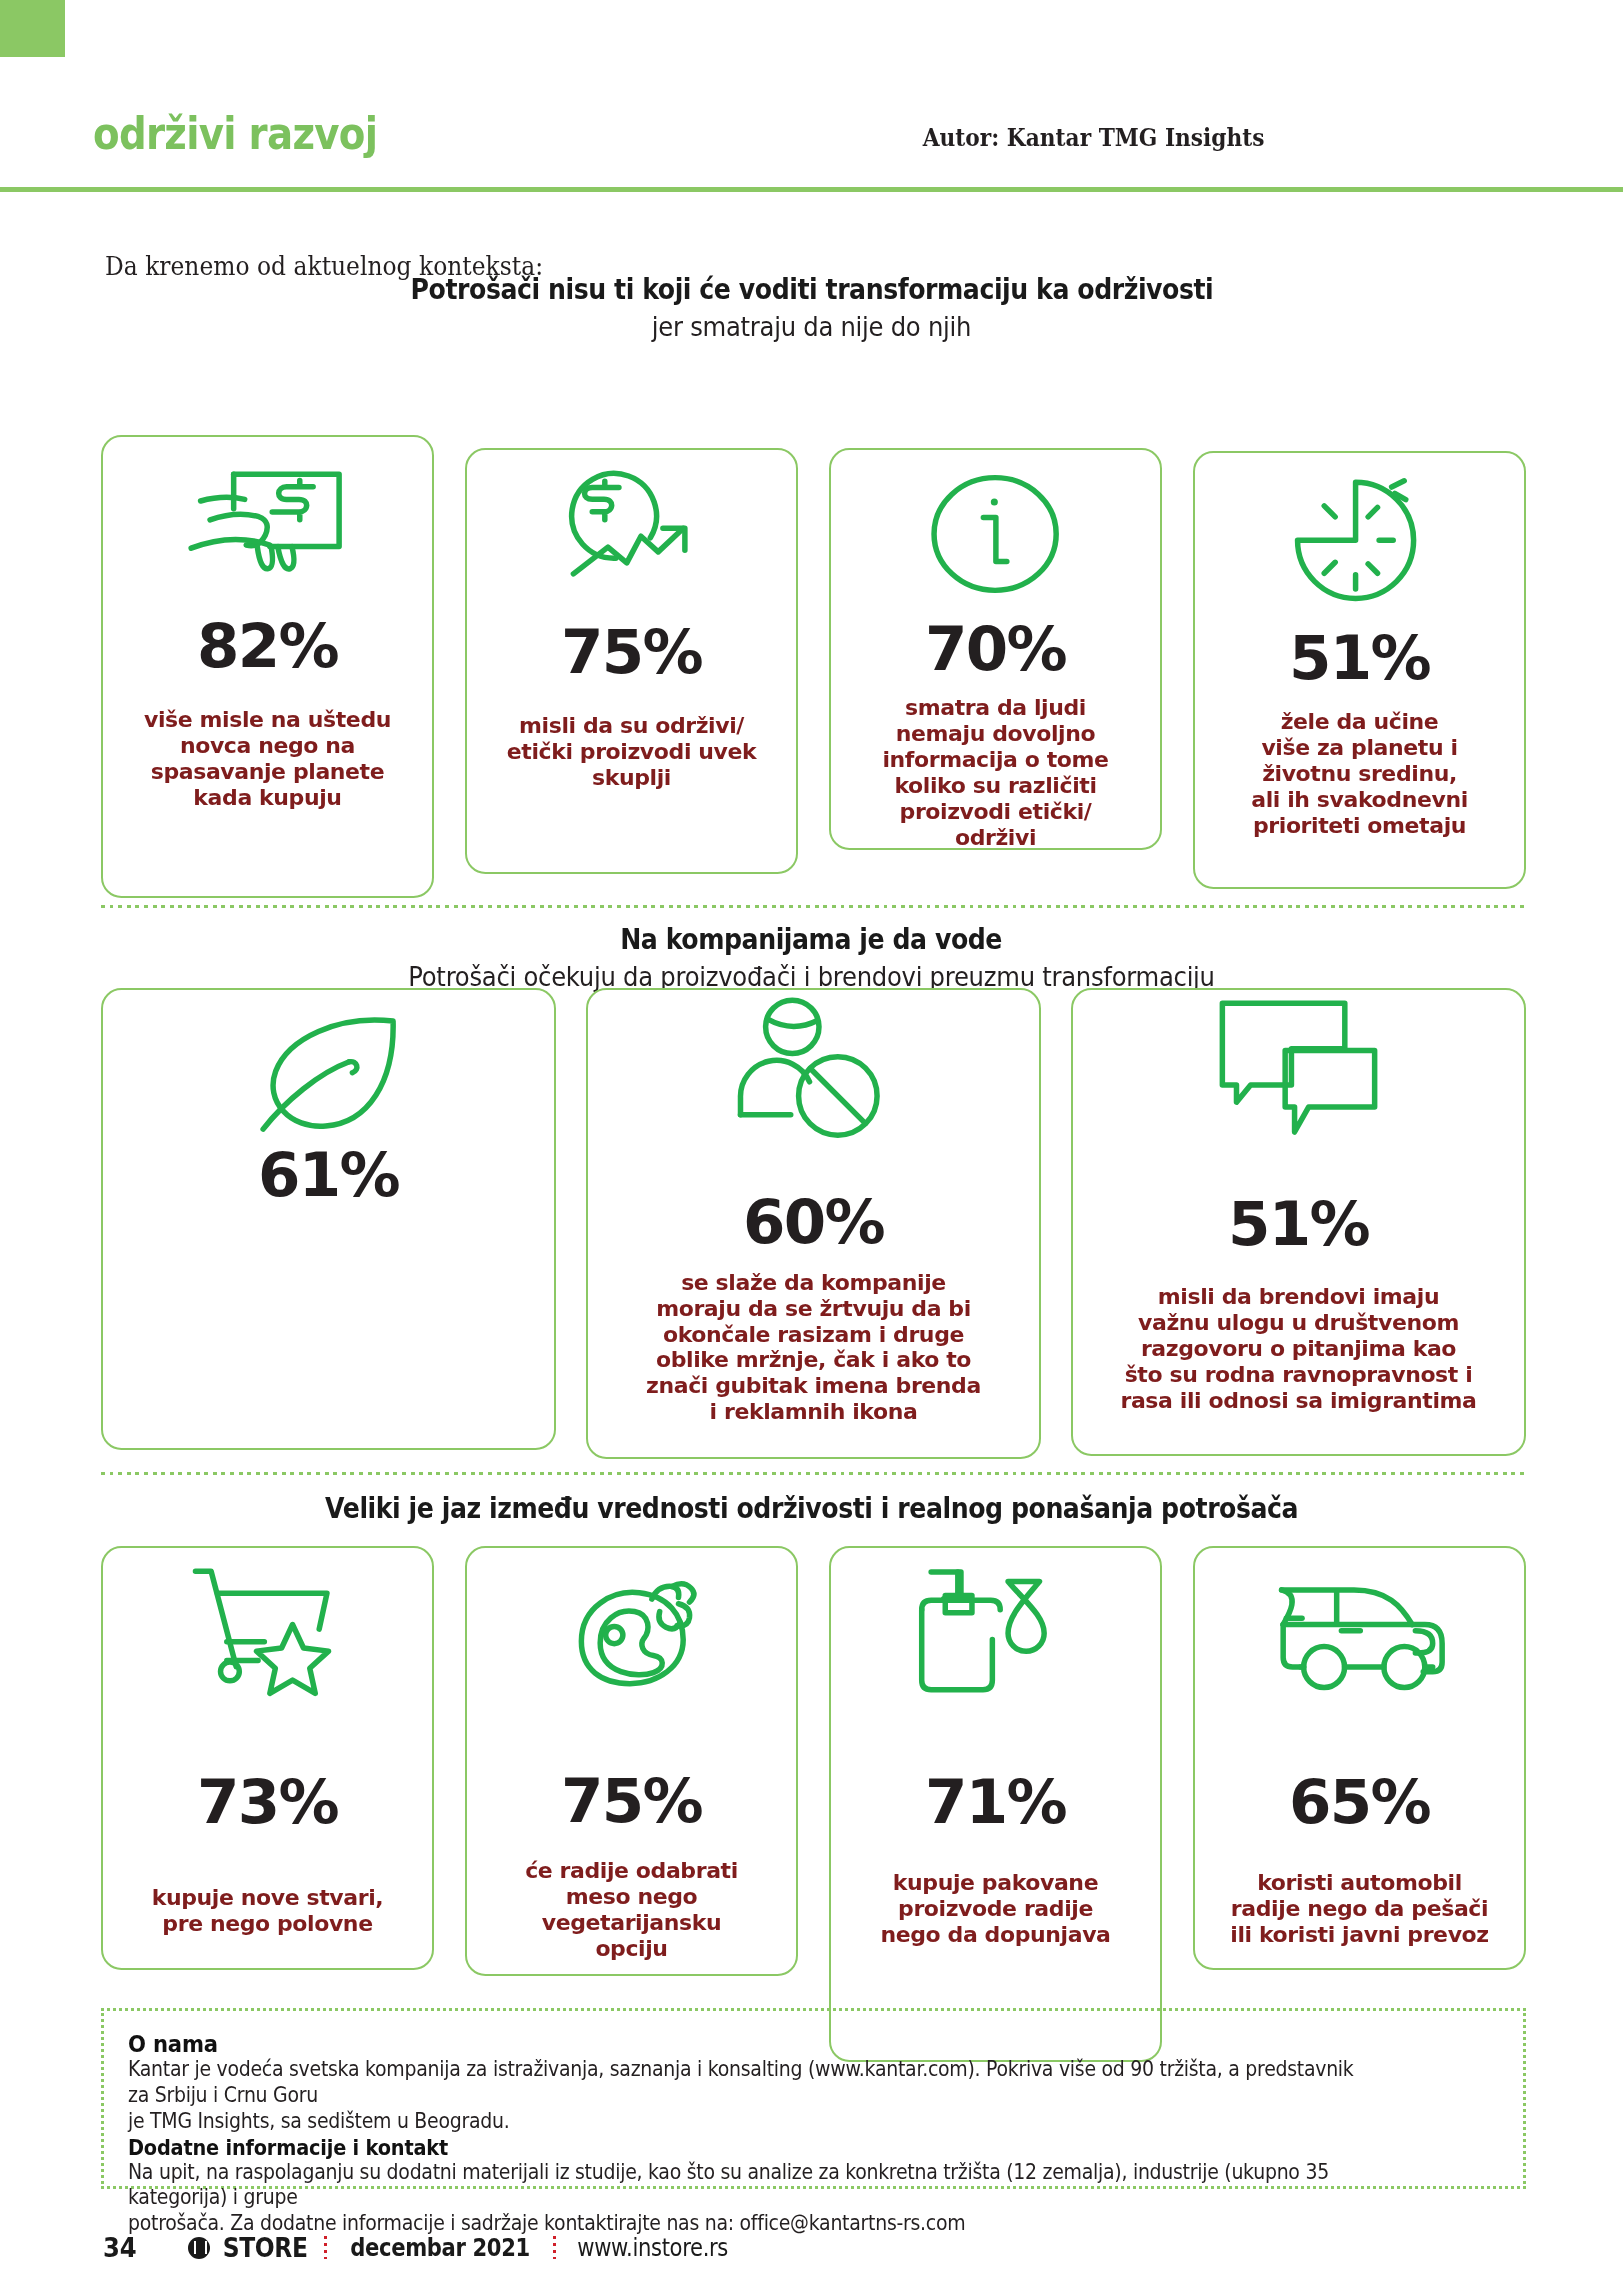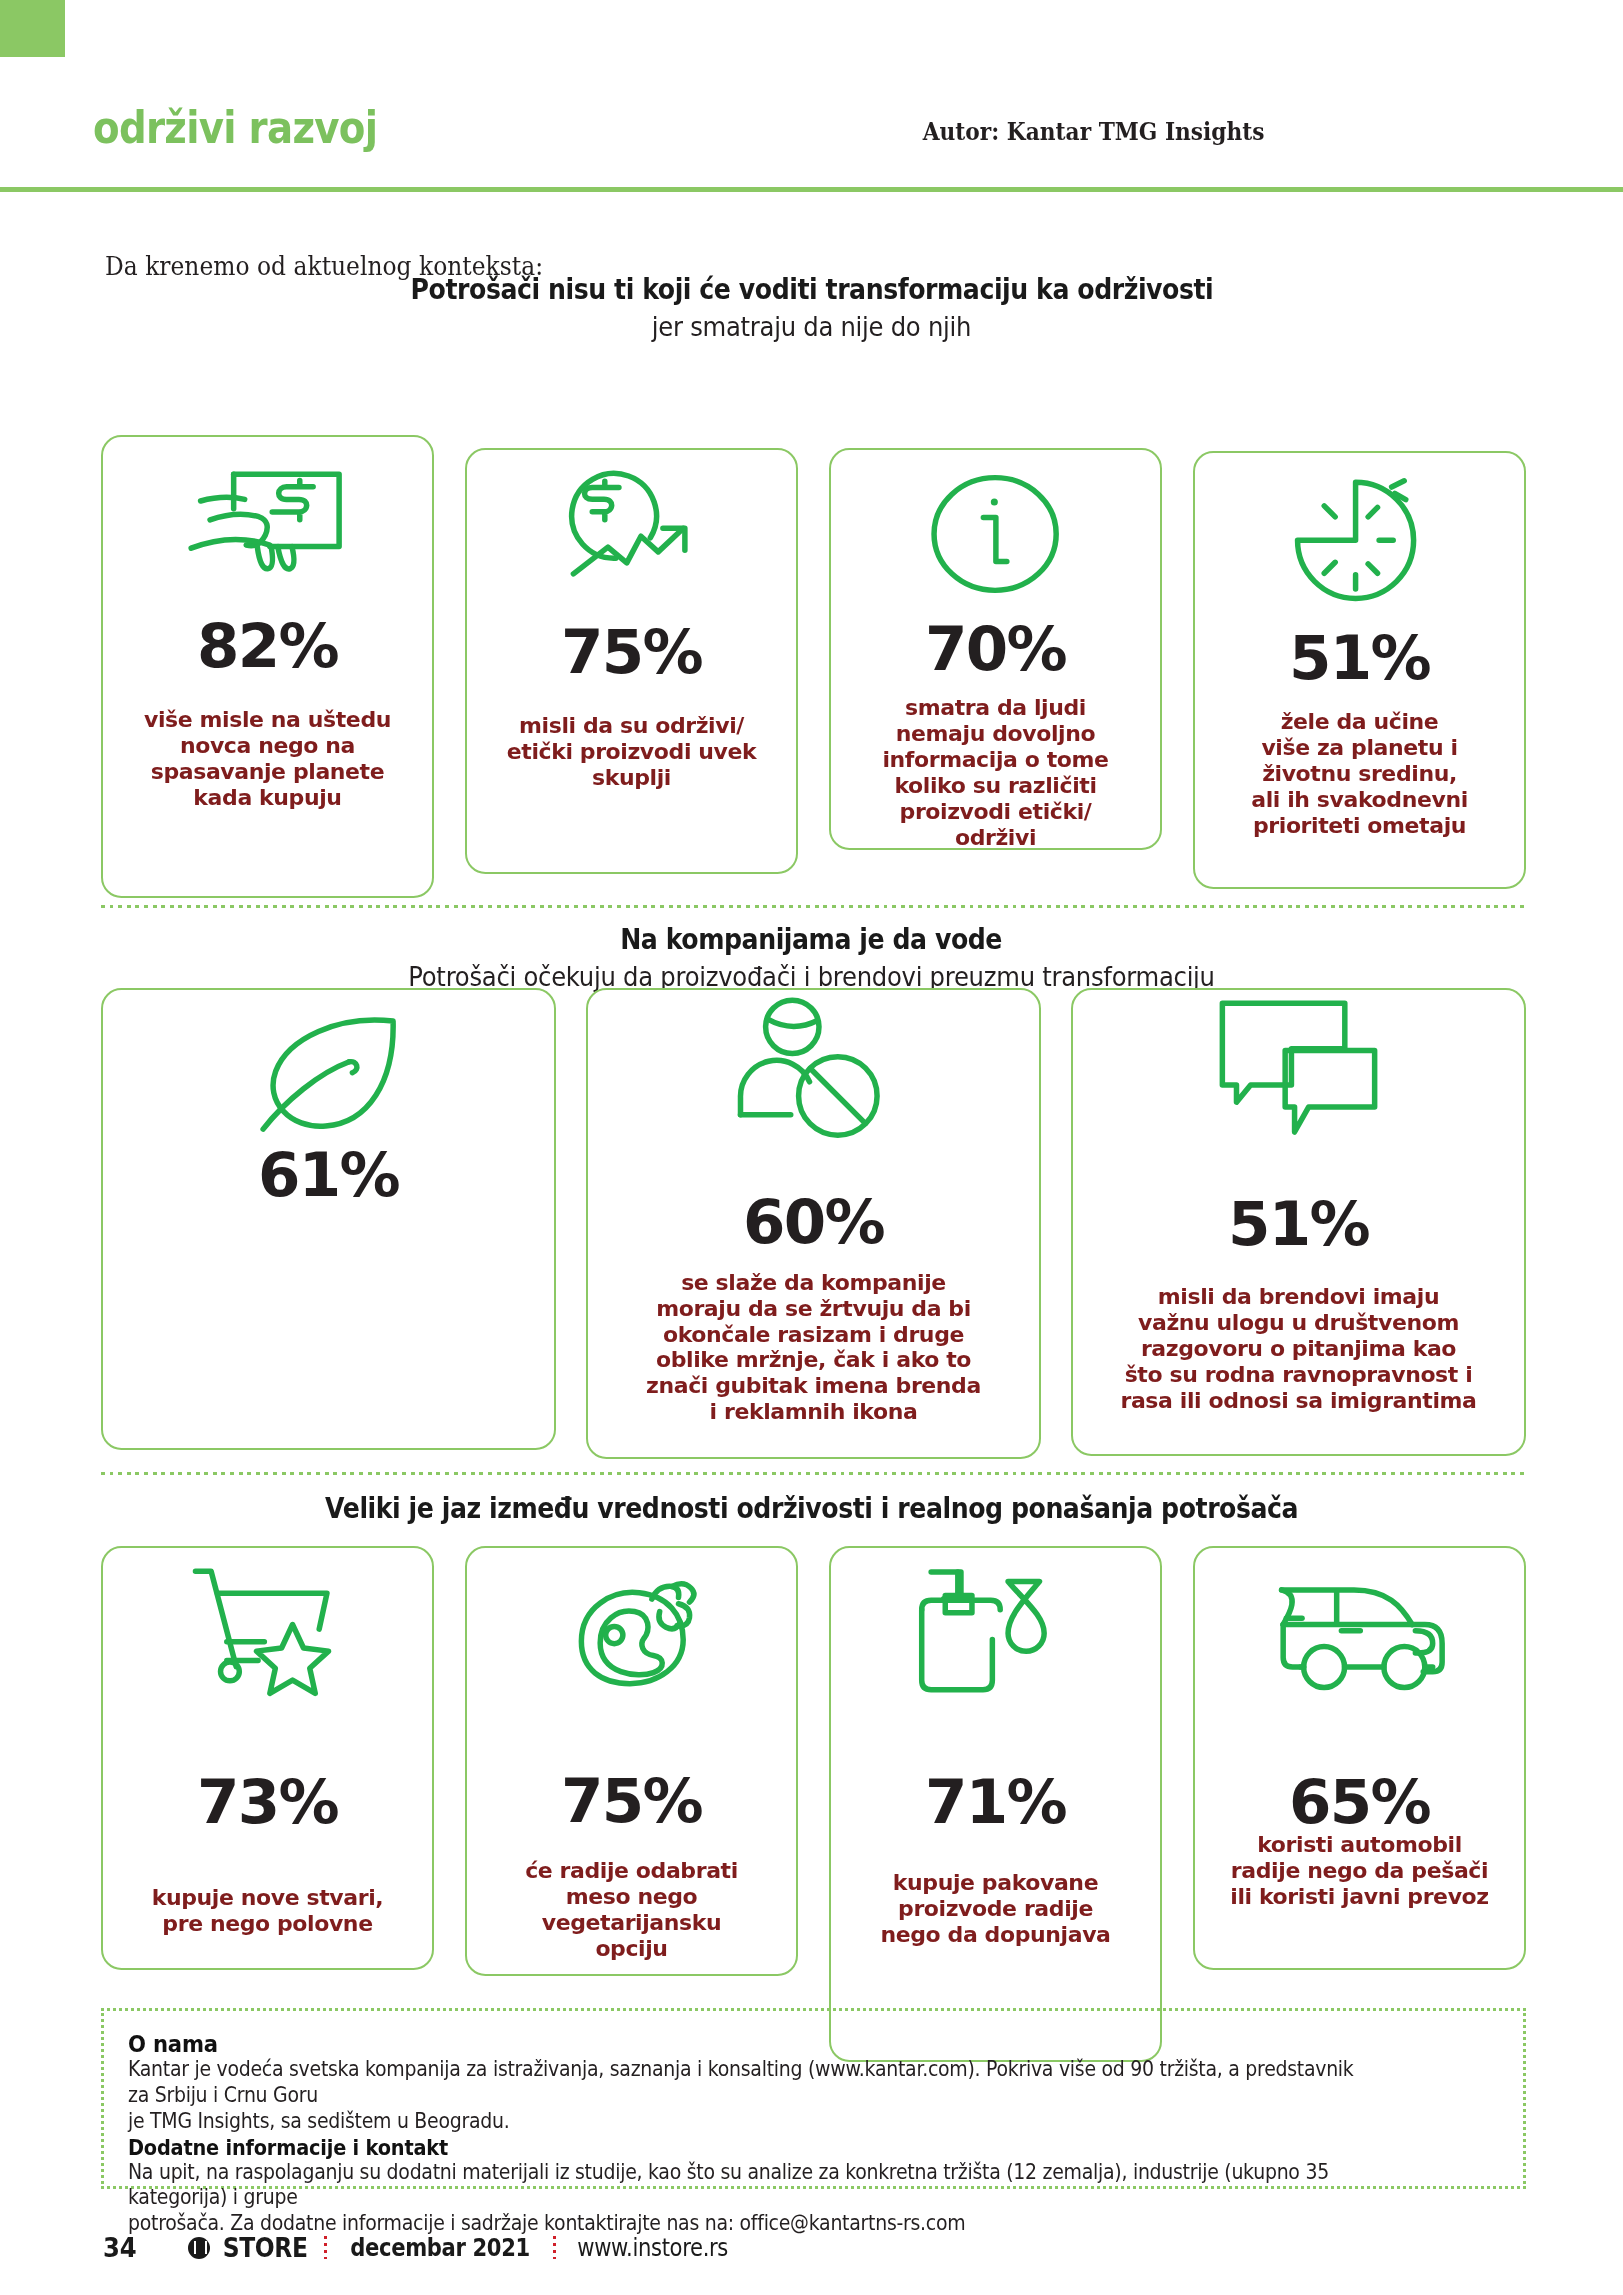--- a/index.html
+++ b/index.html
@@ -19,21 +19,21 @@
 
   
   .corner-block {
     position: absolute;
     left: 0; top: 0;
     width: 65px; height: 57px;
     background: #8bc864;
   }
   .header {
     position: absolute;
-    left: 0; top: 102px;
+    left: 0; top: 108px;
     width: 1309px; height: 86px;
   }
   .section-title {
     position: absolute;
     left: 93px; top: 0px;
     font-family: "DejaVu Sans", sans-serif;
     font-weight: 700;
     font-size: 44px;
     letter-spacing: -0.8px;
     color: #7cc15e;
@@ -183,21 +183,21 @@
   #row3 .c0 .pct { margin-top: 69px; }
   #row3 .c0 .cap { margin-top: 53px; }
   #row3 .c1 { height: 430px; }
   #row3 .c1 .pct { margin-top: 68px; }
   #row3 .c1 .cap { margin-top: 27px; }
   #row3 .c2 { height: 516px; }
   #row3 .c2 .pct { margin-top: 69px; }
   #row3 .c2 .cap { margin-top: 38px; }
   #row3 .c3 { height: 424px; }
   #row3 .c3 .pct { margin-top: 69px; }
-  #row3 .c3 .cap { }
+  #row3 .c3 .cap { margin-top: 38px; }
 
   
   .about-box {
     position: absolute;
     left: 101px; top: 2008px;
     width: 1425px; height: 181px;
     border: 3.1px dotted #8bc864;
     padding: 20.4px 23.6px 0 23.6px;
   }
   .about-h {

